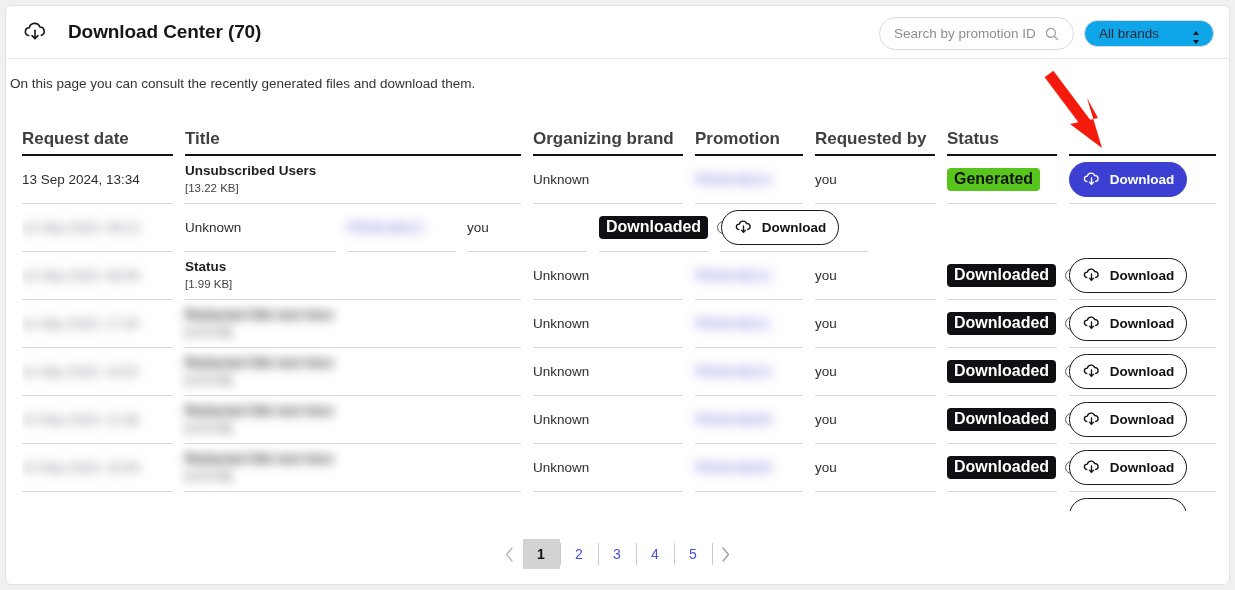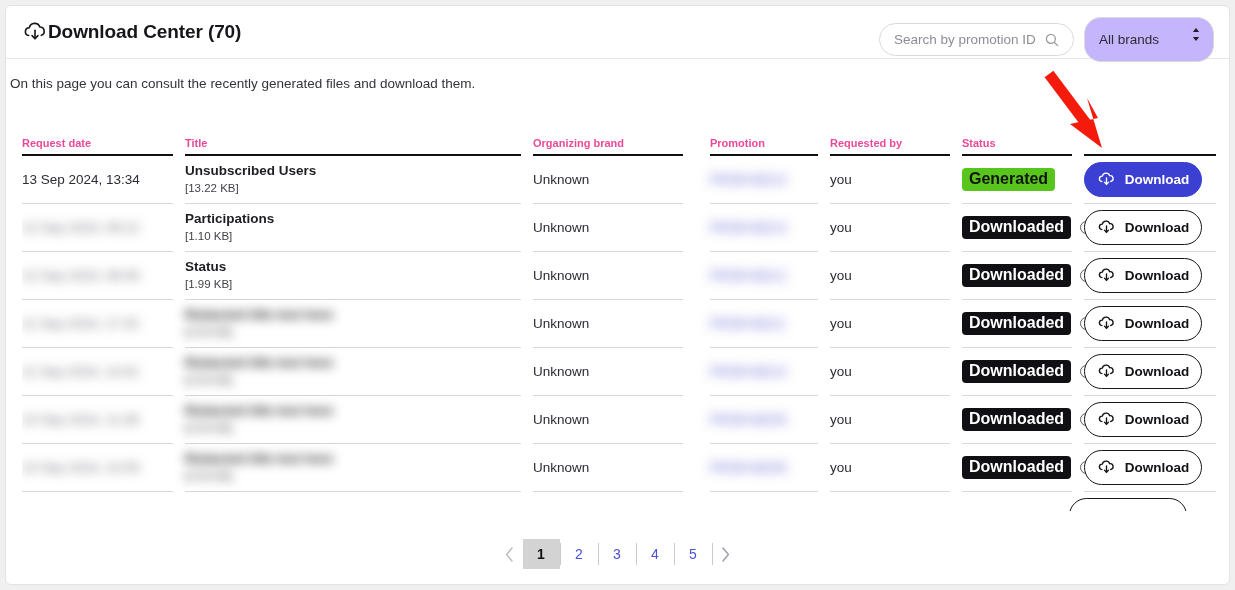--- a/index.html
+++ b/index.html
@@ -23,21 +23,21 @@
   
   .header {
     position: relative;
     height: 53px;
     border-bottom: 1px solid #e6e6e8;
     display: flex;
     align-items: center;
   }
   .title-wrap {
     display: flex; align-items: center;
-    gap: 0;
+    gap: 20px;
     margin-left: 16px;
   }
   .cloud-ico { width: 26px; height: 26px; display: block; }
   .page-title {
     font-size: 19px;
     font-weight: bold;
     color: #16161a;
     letter-spacing: -0.1px;
   }
   .header-right {
@@ -60,25 +60,25 @@
     font-size: 13.5px;
     color: #3b82f6;
     width: 150px;
     margin-left: 14px;
     padding: 0;
   }
   .search-box input::placeholder { color: #8d8d96; }
   .search-ico { position: absolute; right: 13px; top: 8px; width: 16px; height: 16px; }
   .brand-select {
     position: relative;
-    width: 130px; height: 45px;
+    width: 130px; height: 27px;
     border: 1px solid #d9d9de;
     border-radius: 17px;
     display: flex; align-items: center;
-    background: #c4b5fd;
+    background: #0ea5e9;
   }
   .brand-select .sel-label {
     margin-left: 14px;
     font-size: 13.5px;
     color: #2c2c33;
   }
   .updown { position: absolute; right: 12px; top: 9px; width: 10px; height: 15px; }
 
   
   .subtitle {
@@ -111,31 +111,31 @@
     display: flex;
     align-items: center;
   }
   .head .cell > .inner {
     border-bottom: 2px solid #111114;
     align-items: flex-end;
     padding-bottom: 5px;
   }
   .head { height: 33px; }
   .head .cell > .inner {
-    font-size: 11px;
+    font-size: 17px;
     font-weight: bold;
-    color: #ec4899;
+    color: #404040;
   }
   .body-row { height: 48px; }
   .body-row .cell > .inner { font-size: 13.5px; color: #2c2c33; }
 
   .c-date  { width: 163px; }
   .c-title { width: 348px; }
   .c-brand { width: 162px; }
-  .c-promo { width: 120px; margin-left: 15px; }
+  .c-promo { width: 120px; }
   .c-req   { width: 132px; text-align: right; }
   .c-status{ width: 122px; }
   .c-act   { width: 147px; padding-right: 0; }
 
   .title-two { display: block; line-height: 1.38; }
   .title-main { font-size: 13.5px; color: #1d1d22; display:block;font-weight:bold; }
   .title-size { font-size: 11.5px; color: #42424a; display:block; }
 
   
   .blur {
@@ -352,28 +352,20 @@
           </div>
         </div>
     </div>
 
     <div class="row body-row">
       <div class="cell c-date">
           <div class="inner">
             <span class="blur">12 Sep 2024, 09:12</span>
           </div>
         </div>
-      <div class="cell c-title">
-          <div class="inner">
-            <span class="title-two">
-        <span class="title-main">Participations</span>
-        <span class="title-size">[1.10 KB]</span>
-            </span>
-          </div>
-        </div>
       <div class="cell c-brand">
           <div class="inner">
             <span>Unknown</span>
           </div>
         </div>
       <div class="cell c-promo">
           <div class="inner">
             <span class="blur-promo">PROM-88213</span>
           </div>
         </div>

